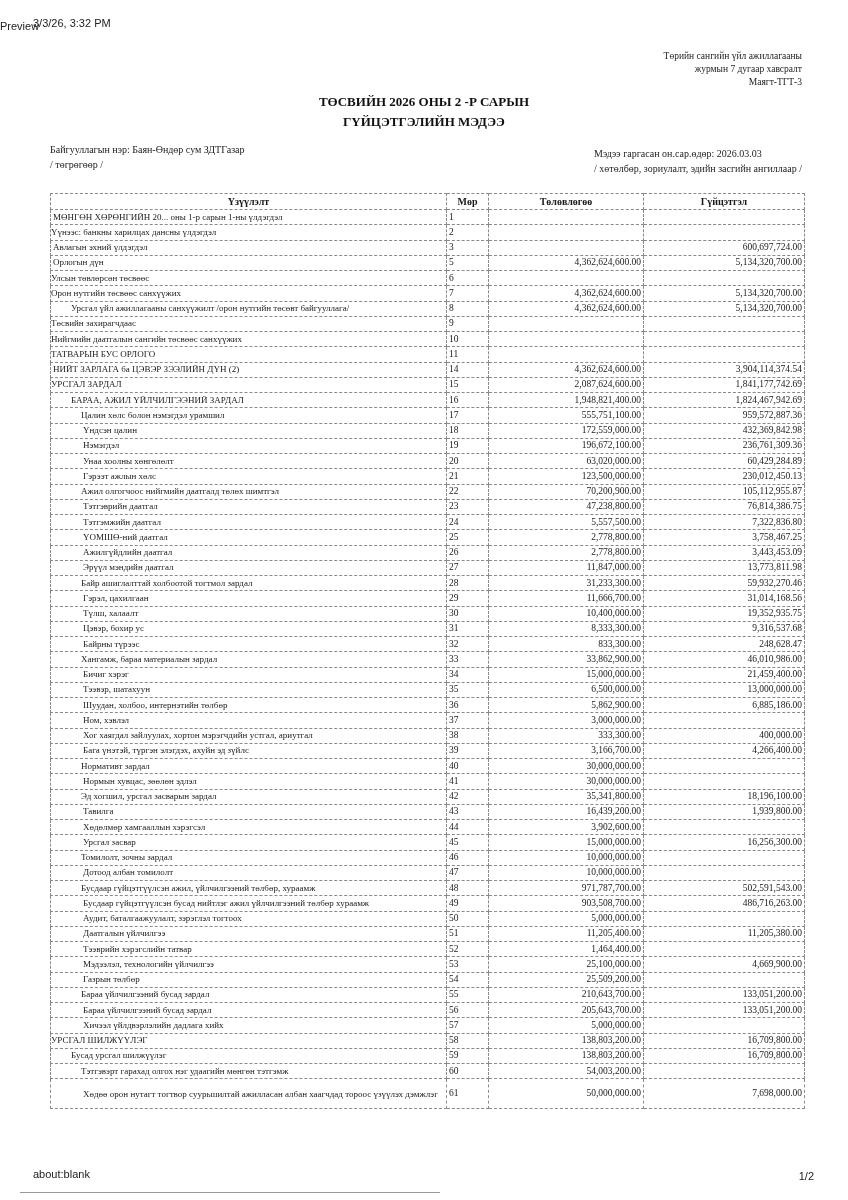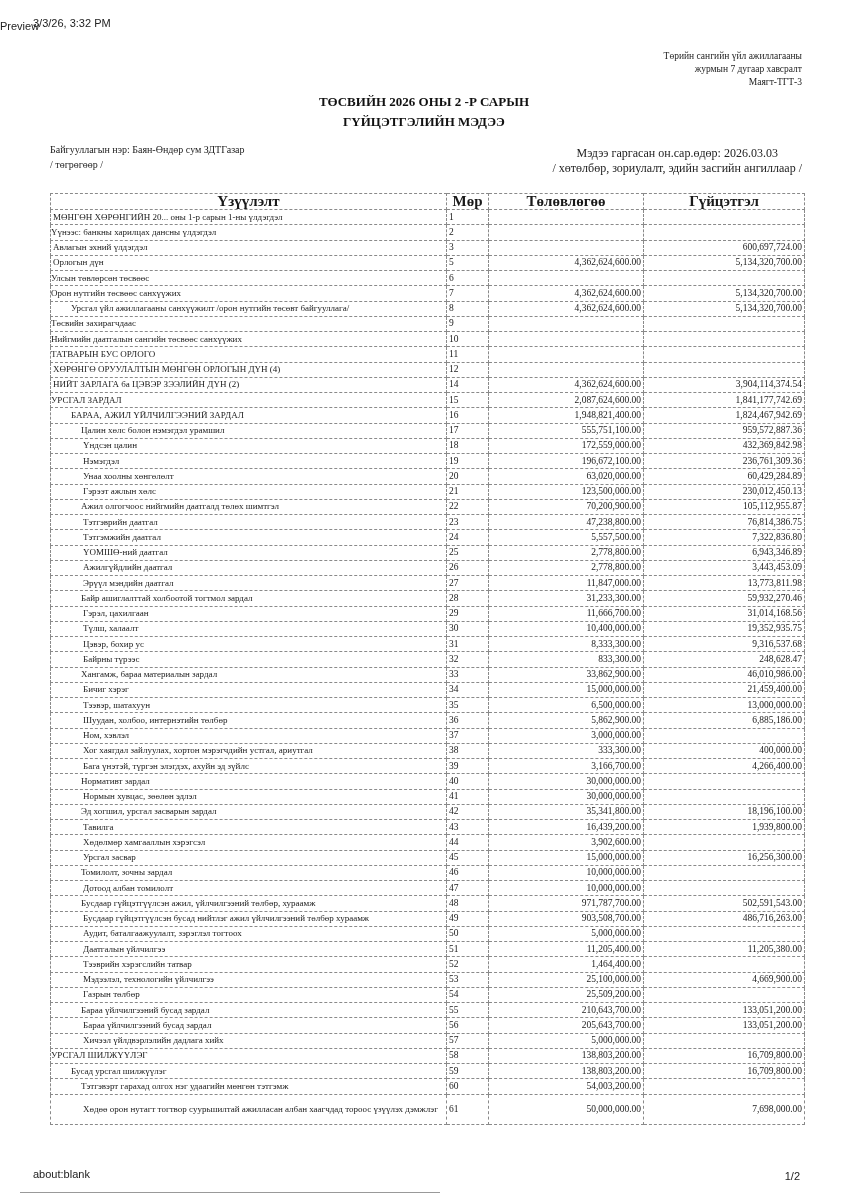--- a/index.html
+++ b/index.html
@@ -57,22 +57,22 @@
     left: 50px;
     top: 142px;
     font-size: 10px;
     line-height: 15px;
     color: #222;
   }
   .org-right {
     position: absolute;
     right: 46px;
     top: 146px;
-    text-align: center;
-    font-size: 12px;
+    text-align: left;
+    font-size: 10px;
     line-height: 15px;
     color: #222;
   }
   table.report {
     position: absolute;
     left: 50px;
     top: 193px;
     width: 754px;
     border-collapse: collapse;
     table-layout: fixed;
@@ -84,21 +84,21 @@
     height: 14.25px;
     line-height: 13px;
     white-space: nowrap;
     overflow: hidden;
     vertical-align: middle;
   }
   table.report th {
     font-weight: bold;
     text-align: center;
     height: 15px;
-    font-size: 15px;
+    font-size: 10px;
   }
   col.c-label { width: 396px; }
   col.c-row { width: 42px; }
   col.c-plan { width: 155px; }
   col.c-actual { width: 161px; }
   td.num { text-align: right; padding-right: 3px; font-size: 9.5px; }
   td.rn { text-align: left; padding-left: 2px; font-size: 9.5px; }
   td.lbl.l0 { padding-left: 2px; }
   td.lbl.l1 { padding-left: 0; }
   td.lbl.l2 { padding-left: 20px; }
@@ -109,21 +109,21 @@
   .footer-left {
     position: absolute;
     left: 33px;
     top: 1168px;
     font-family: "Liberation Sans", "DejaVu Sans", sans-serif;
     font-size: 11px;
     color: #222;
   }
   .footer-right {
     position: absolute;
-    right: 48px;
+    right: 34px;
     top: 1170px;
     font-family: "Liberation Sans", "DejaVu Sans", sans-serif;
     font-size: 11px;
     color: #222;
   }
   .scan-line {
     position: absolute;
     left: 20px;
     top: 1192px;
     width: 420px;
@@ -228,26 +228,20 @@
         <td class="num"></td>
         <td class="num"></td>
       </tr>
       <tr>
         <td class="lbl l1">ТАТВАРЫН БУС ОРЛОГО</td>
         <td class="rn">11</td>
         <td class="num"></td>
         <td class="num"></td>
       </tr>
       <tr>
-        <td class="lbl l0">ХӨРӨНГӨ ОРУУЛАЛТЫН МӨНГӨН ОРЛОГЫН ДҮН (4)</td>
-        <td class="rn">12</td>
-        <td class="num"></td>
-        <td class="num"></td>
-      </tr>
-      <tr>
         <td class="lbl l0">НИЙТ ЗАРЛАГА ба ЦЭВЭР ЗЭЭЛИЙН ДҮН (2)</td>
         <td class="rn">14</td>
         <td class="num">4,362,624,600.00</td>
         <td class="num">3,904,114,374.54</td>
       </tr>
       <tr>
         <td class="lbl l1">УРСГАЛ ЗАРДАЛ</td>
         <td class="rn">15</td>
         <td class="num">2,087,624,600.00</td>
         <td class="num">1,841,177,742.69</td>
@@ -303,21 +297,21 @@
       <tr>
         <td class="lbl l4">Тэтгэмжийн даатгал</td>
         <td class="rn">24</td>
         <td class="num">5,557,500.00</td>
         <td class="num">7,322,836.80</td>
       </tr>
       <tr>
         <td class="lbl l4">ҮОМШӨ-ний даатгал</td>
         <td class="rn">25</td>
         <td class="num">2,778,800.00</td>
-        <td class="num">6,943,346.89</td>
+        <td class="num">3,758,467.25</td>
       </tr>
       <tr>
         <td class="lbl l4">Ажилгүйдлийн даатгал</td>
         <td class="rn">26</td>
         <td class="num">2,778,800.00</td>
         <td class="num">3,443,453.09</td>
       </tr>
       <tr>
         <td class="lbl l4">Эрүүл мэндийн даатгал</td>
         <td class="rn">27</td>

